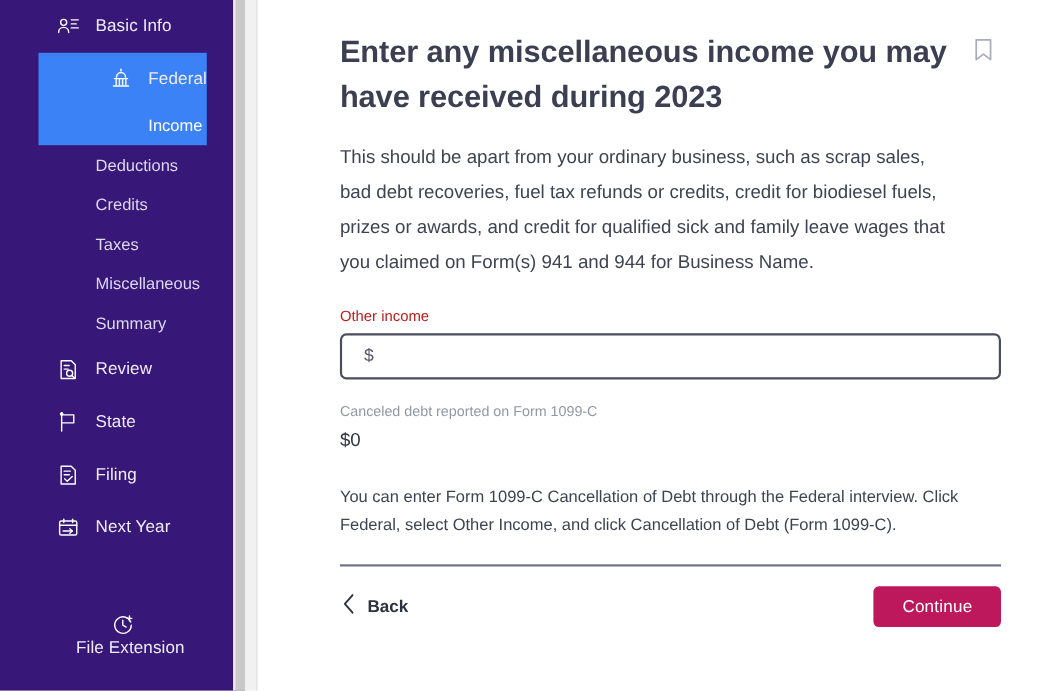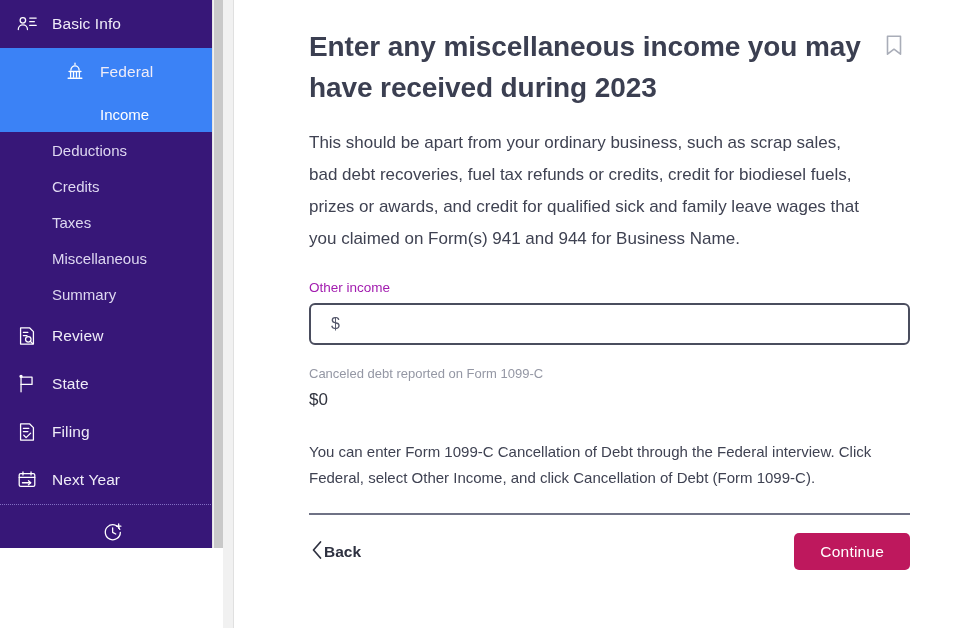--- a/index.html
+++ b/index.html
@@ -14,27 +14,28 @@
   #app {
     width: 955px; height: 628px;
     display: flex;
     position: relative;
     overflow: hidden;
   }
 
   
   .sidebar {
     width: 223px;
-    height: 548px;
+    height: 628px;
     background: #371778;
     flex: 0 0 223px;
     position: relative;
     overflow: hidden;
     display: flex;
     flex-direction: column;
+    align-items: center;
   }
   .nav-top { padding-top: 0; }
 
   .nav-item {
     display: flex;
     align-items: center;
     height: 48px;
     padding-left: 14px;
     color: #e9e4f6;
     font-size: 15px;
@@ -154,21 +155,21 @@
     margin: 19px 0 0 0;
     font-size: 17px;
     line-height: 32px;
     color: #3f4252;
     max-width: 560px;
   }
 
   .field-label {
     margin-top: 24px;
     font-size: 13.5px;
-    color: #a21caf;
+    color: #b91c1c;
     line-height: 18px;
   }
   .money-input {
     margin-top: 6px;
     width: 601px;
     height: 42px;
     border: 2px solid #4a4d5e;
     border-radius: 6px;
     background: #fff;
     display: flex;
@@ -213,20 +214,21 @@
   .btn-row {
     margin-top: 18px;
     width: 601px;
     display: flex;
     align-items: center;
     justify-content: space-between;
   }
   .back-btn {
     display: flex;
     align-items: center;
+    gap: 10px;
     cursor: pointer;
     color: #2e3140;
     font-size: 15.5px;
     font-weight: bold;
     padding: 6px 2px;
   }
   .continue-btn {
     background: #be185d;
     color: #ffffff;
     border: none;

